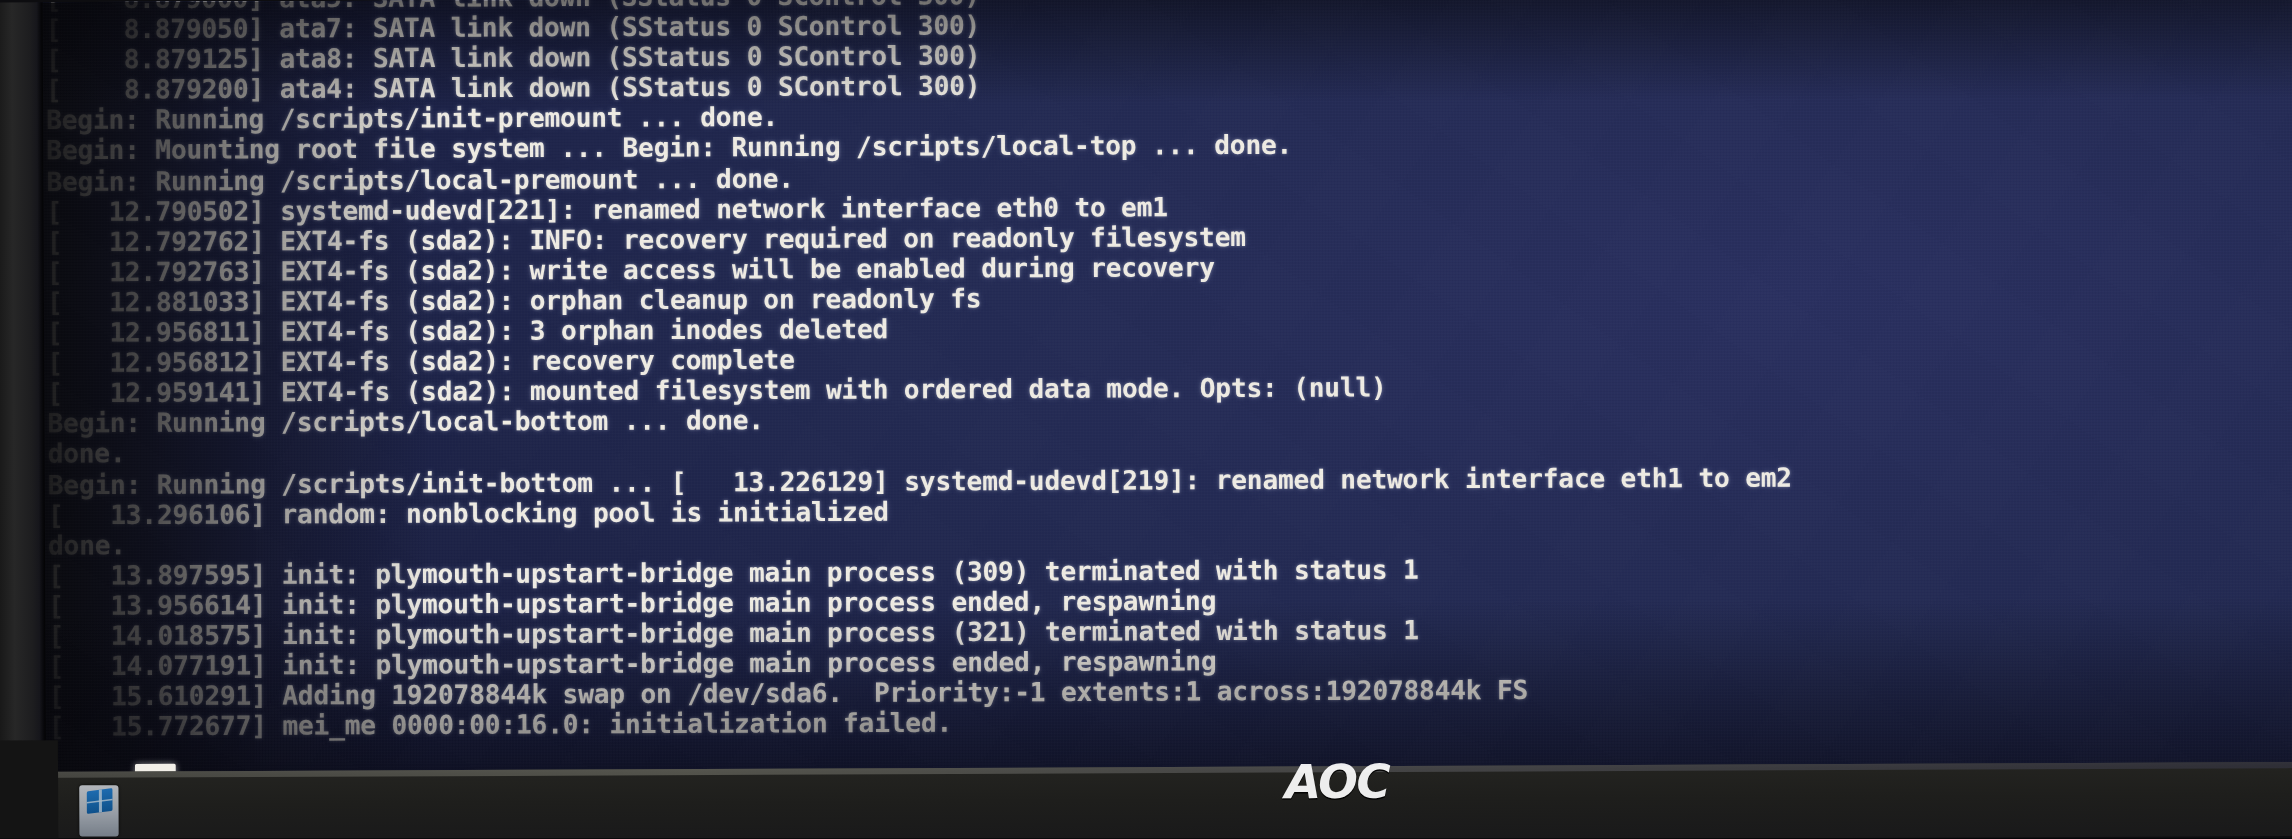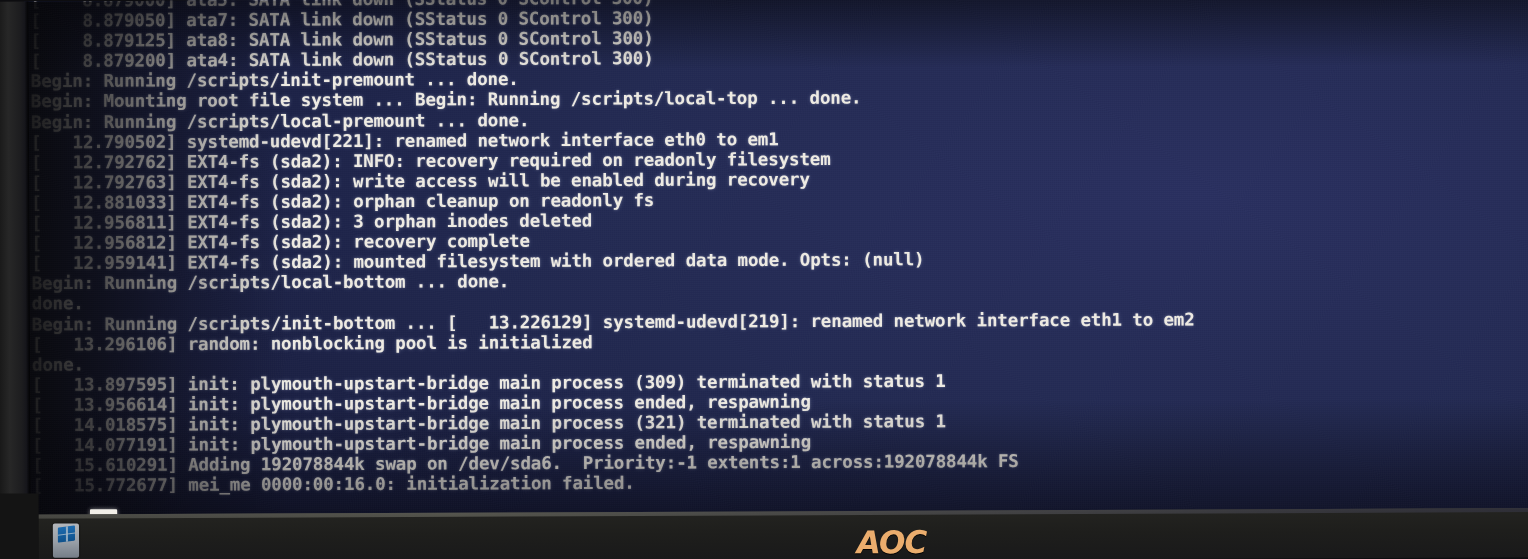--- a/index.html
+++ b/index.html
@@ -37,22 +37,22 @@
     background:linear-gradient(90deg,#4b4b46,#5b5b53 30%,#47474a 65%,#30303a 100%);
     opacity:.85;
   }
   .bezel-corner{
     position:absolute;left:0;bottom:0;width:42px;height:70px;
     background:#141414;z-index:8;
   }
 
   
   .aoc-logo{
-    position:absolute;left:855px;bottom:0;z-index:9;
-    color:#fdba74;font-family:"DejaVu Sans","Liberation Sans",sans-serif;
+    position:absolute;left:855px;bottom:20px;z-index:9;
+    color:#ffffff;font-family:"DejaVu Sans","Liberation Sans",sans-serif;
     font-weight:bold;font-size:31px;letter-spacing:-1px;
     font-style:italic;opacity:.92;
     text-shadow:0 1px 0 #000;
   }
 
   
   .sticker{
     position:absolute;left:56px;bottom:6px;width:26px;height:31px;z-index:9;
     background:linear-gradient(180deg,#d8dce2 0%,#b7bfc9 55%,#8d97a4 100%);
     border-radius:2px;box-shadow:0 0 2px #000;

